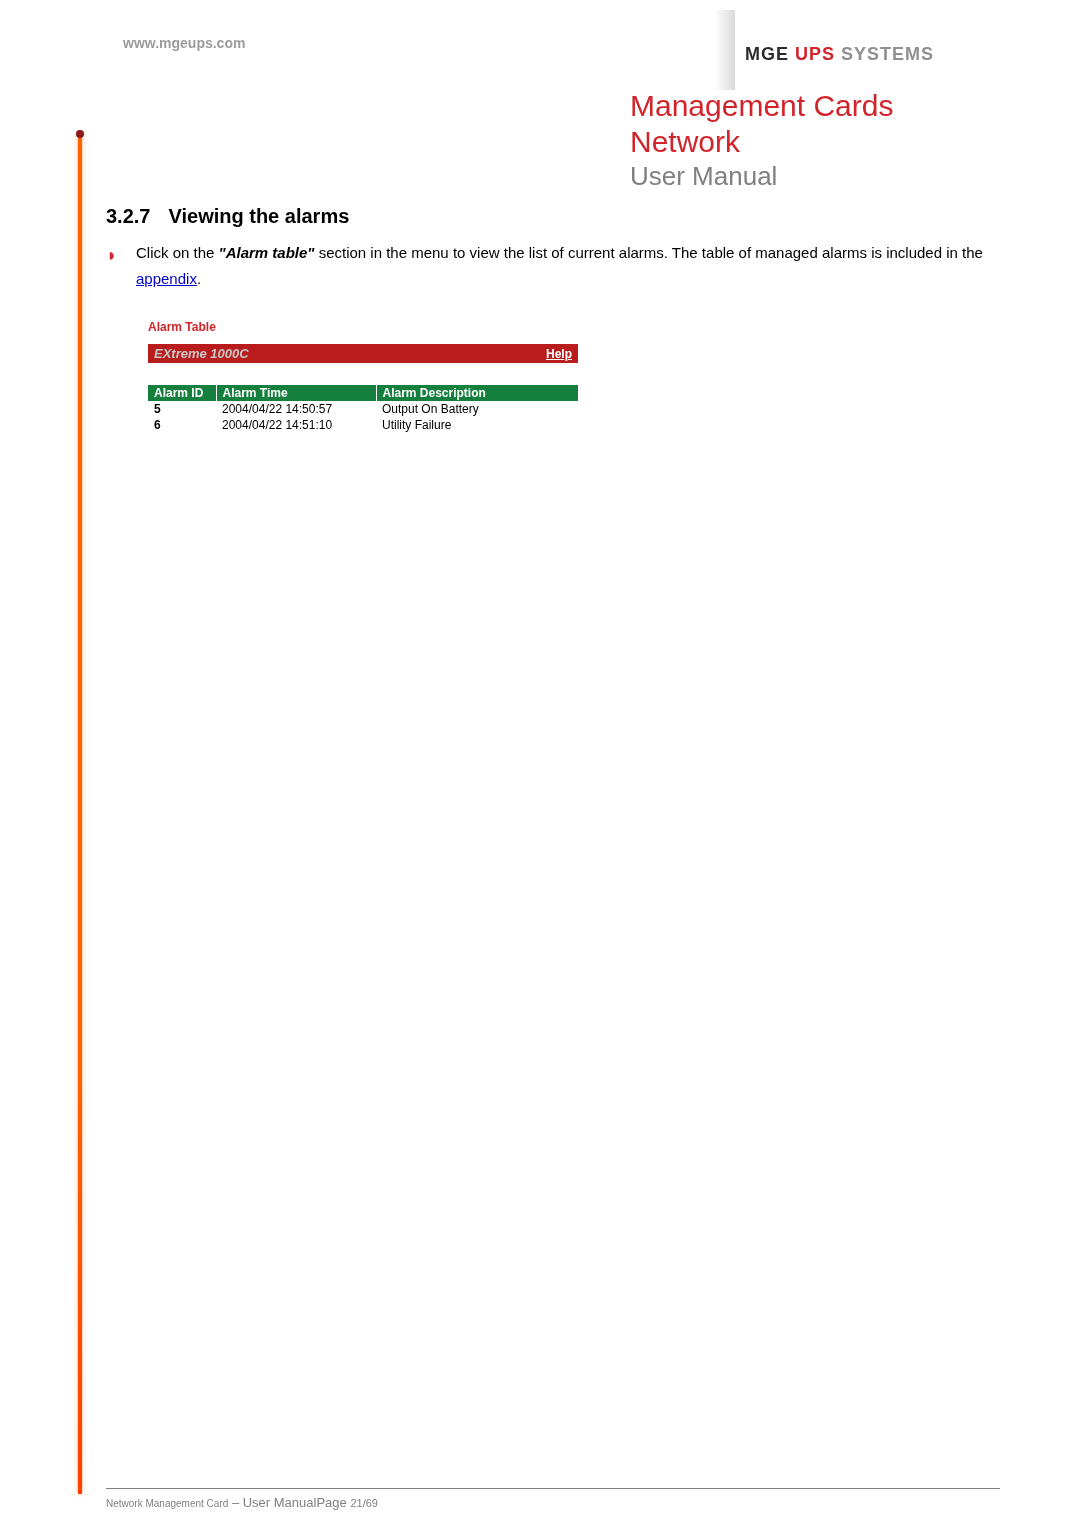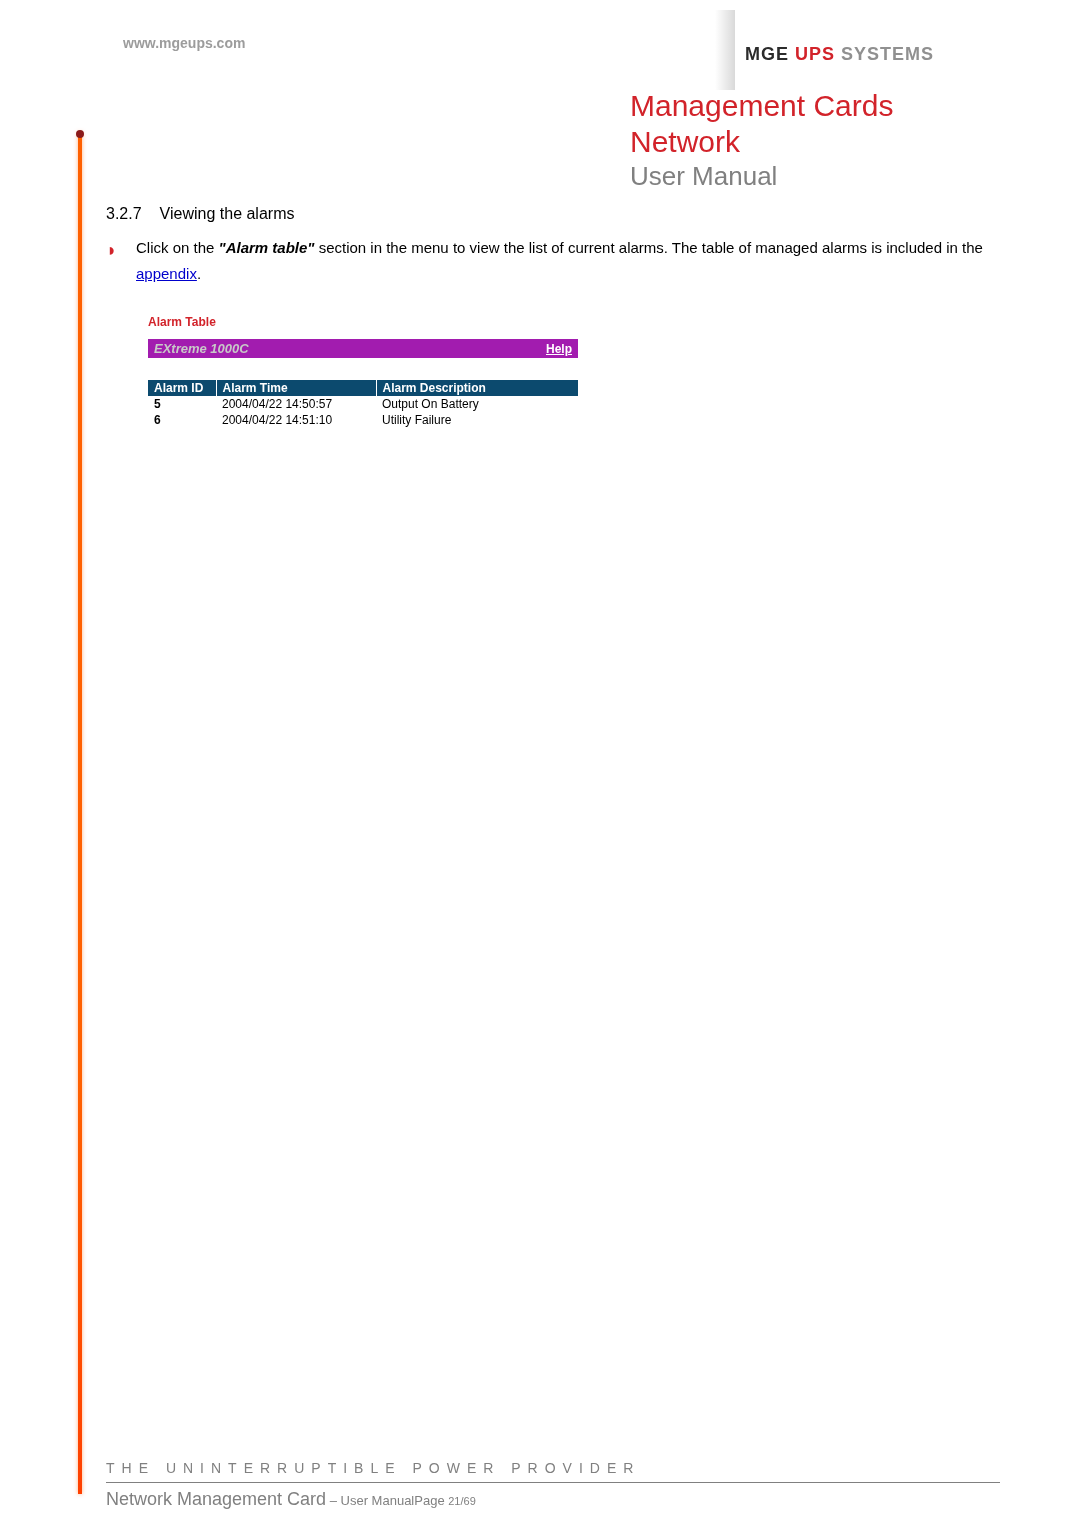--- a/index.html
+++ b/index.html
@@ -86,22 +86,22 @@
     font-size: 26px;
     line-height: 32px;
   }
   .content {
     position: absolute;
     top: 205px;
     left: 106px;
     right: 80px;
   }
   .section-heading {
-    font-size: 16px;
-    font-weight: normal;
+    font-size: 20px;
+    font-weight: bold;
     margin-bottom: 12px;
   }
   .section-num { display: inline-block; margin-right: 18px; }
   .body-text {
     font-size: 15px;
     line-height: 26px;
     margin-left: 30px;
     margin-bottom: 28px;
   }
   .bullet {
@@ -126,21 +126,21 @@
     margin-left: 42px;
     width: 430px;
   }
   .alarm-title {
     color: #d2232a;
     font-weight: bold;
     font-size: 12px;
     margin-bottom: 10px;
   }
   .alarm-header-bar {
-    background: #a21caf;
+    background: #b91c1c;
     color: #c8c8c8;
     font-style: italic;
     font-weight: bold;
     font-size: 13px;
     padding: 2px 6px;
     display: flex;
     justify-content: space-between;
     align-items: center;
   }
   .alarm-help {
@@ -149,21 +149,21 @@
     text-decoration: underline;
     font-size: 12px;
   }
   .alarm-gap { height: 22px; }
   .alarm-table {
     border-collapse: collapse;
     width: 100%;
     font-size: 12px;
   }
   .alarm-table th {
-    background: #0c4a6e;
+    background: #15803d;
     color: #fff;
     font-weight: bold;
     text-align: left;
     padding: 1px 6px;
     border-right: 1px solid #fff;
   }
   .alarm-table th:last-child { border-right: none; }
   .alarm-table td {
     padding: 1px 6px;
     color: #000;
@@ -186,21 +186,21 @@
     border-top: 1px solid #808080;
     margin-bottom: 6px;
   }
   .footer-row {
     display: flex;
     font-size: 13px;
     color: #808080;
     align-items: baseline;
   }
   .footer-left { flex: 0 0 auto; }
-  .footer-left-strong { font-size: 18px; }
+  .footer-left-strong { font-size: 10px; }
   .footer-center { flex: 1; text-align: left; padding-left: 70px; font-size: 12px; }
   .footer-right { flex: 0 0 auto; }
   .footer-right-num { font-size: 11px; }
 </style>
 </head>
 <body>
 
 <div class="page">
   <div class="orange-bar"></div>
   <div class="orange-dot"></div>
@@ -258,21 +258,20 @@
             <td class="alarm-id">6</td>
             <td>2004/04/22 14:51:10</td>
             <td>Utility Failure</td>
           </tr>
         </tbody>
       </table>
     </div>
   </div>
 
   <div class="footer">
-    <div class="tagline">THE UNINTERRUPTIBLE POWER PROVIDER</div>
     <hr class="rule">
     <div class="footer-row">
       <div class="footer-left">
         <span class="footer-left-strong">Network Management Card</span><span> – User Manual</span>
       </div>
       <div class="footer-right">
         <span>Page </span><span class="footer-right-num">21/69</span>
       </div>
     </div>
   </div>

